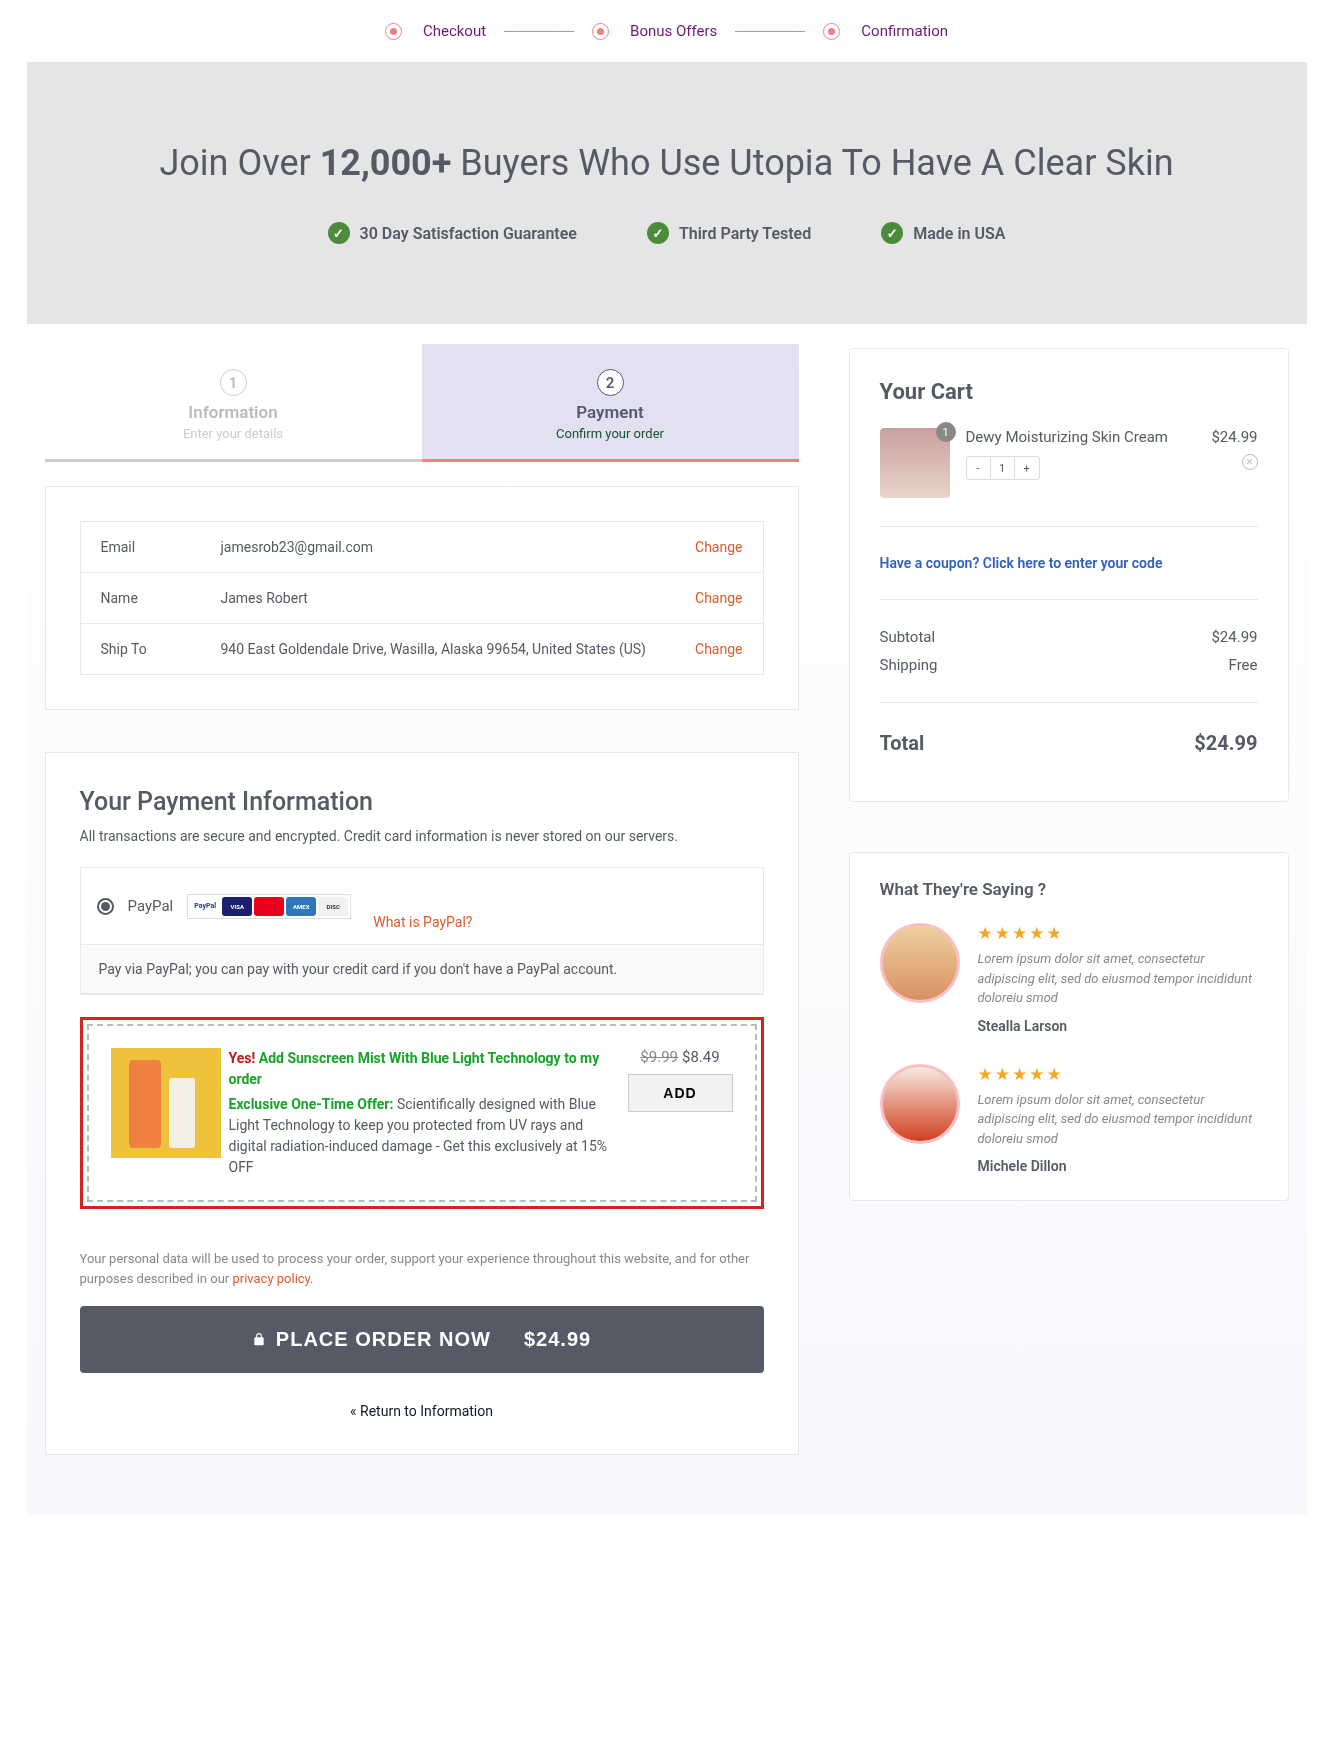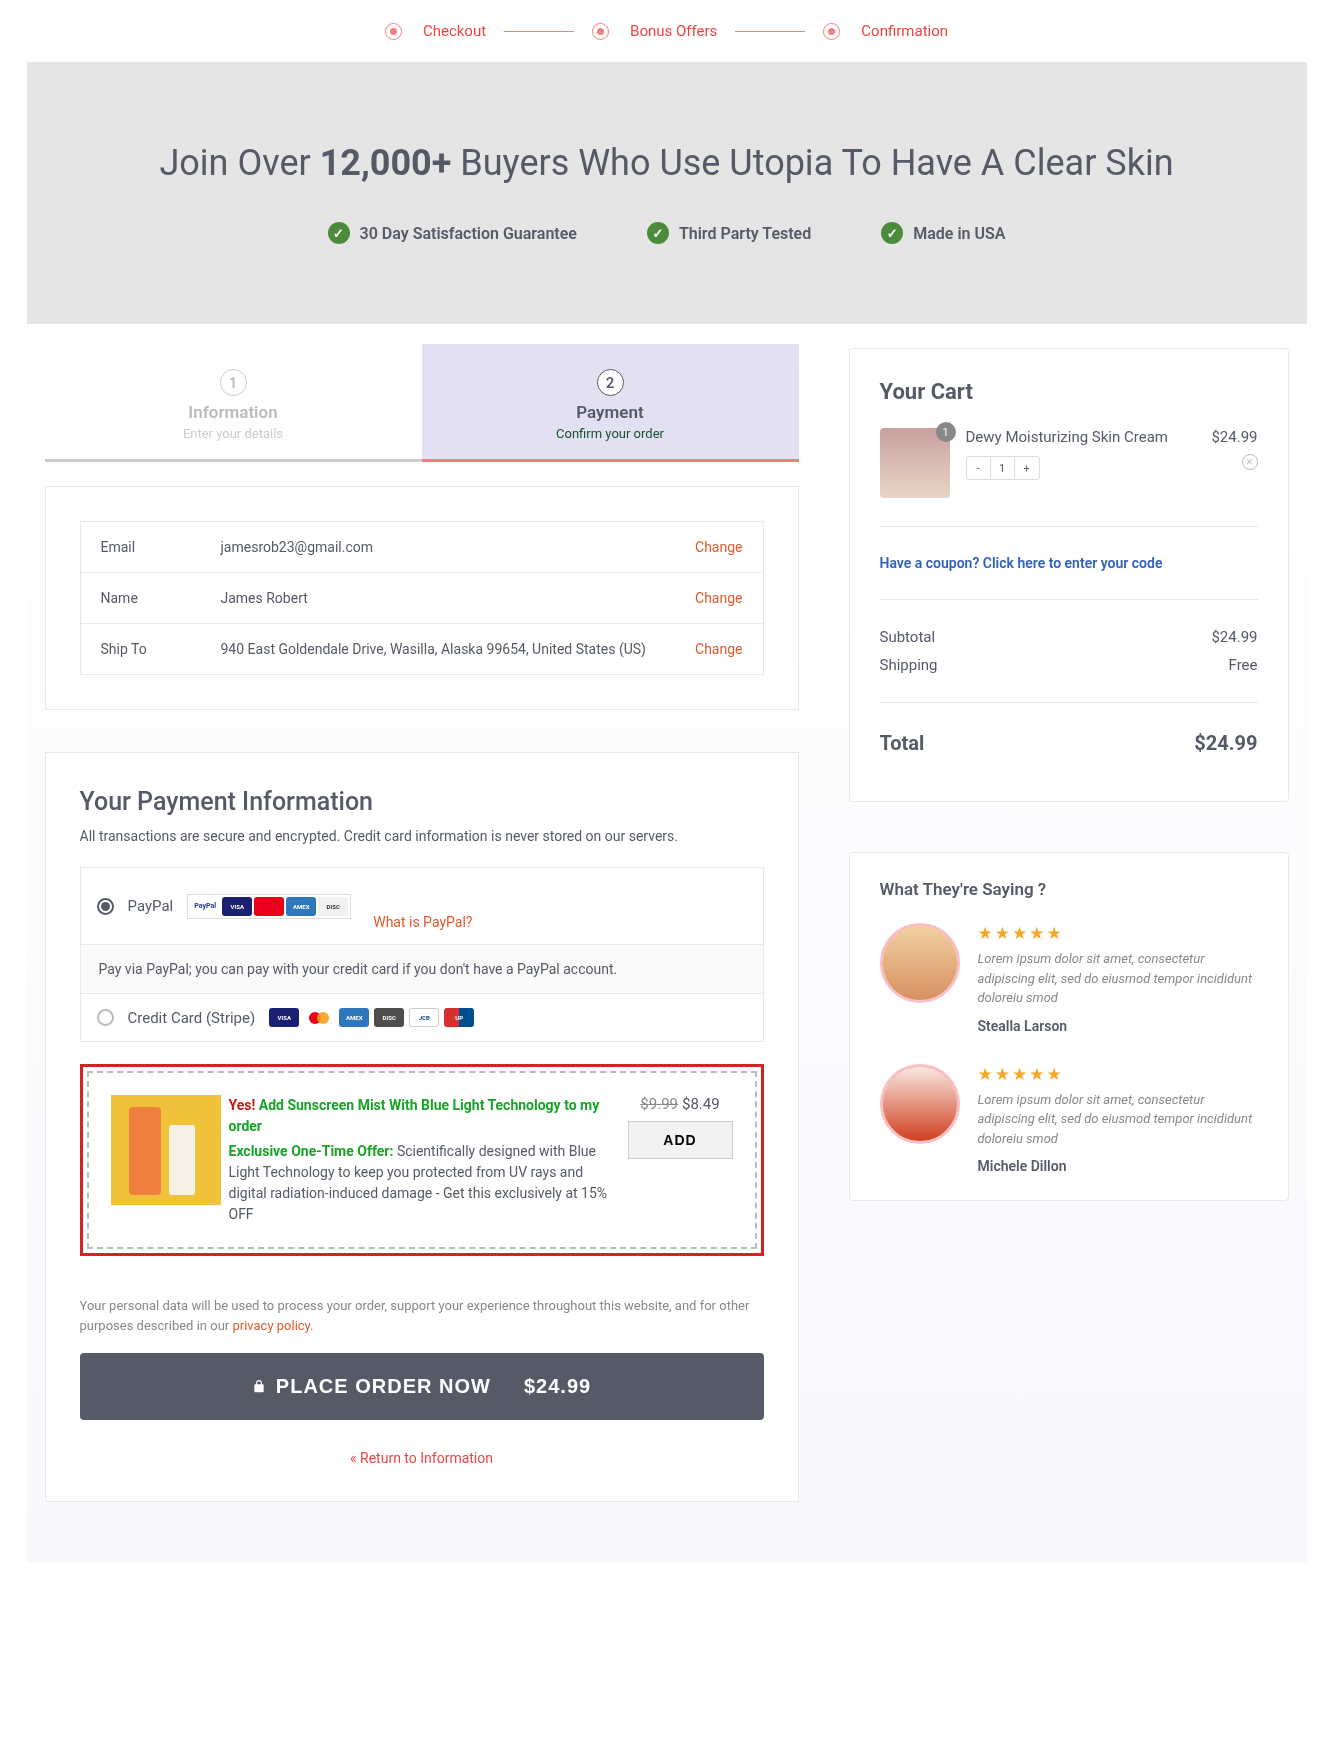--- a/index.html
+++ b/index.html
@@ -1,21 +1,21 @@
 <!DOCTYPE html>
 <html><head>
 <meta charset="utf-8">
 <style>
 * { box-sizing: border-box; margin: 0; padding: 0; }
 body { font-family: -apple-system, BlinkMacSystemFont, "Segoe UI", Roboto, sans-serif; color: #555a66; background: #fff; }
 .container { max-width: 1280px; margin: 0 auto; }
 
 
 .stepper { display: flex; justify-content: center; align-items: center; gap: 18px; padding: 22px 0; }
-.step { display: flex; align-items: center; gap: 21px; color: #ef4444; font-size: 15px; }
+.step { display: flex; align-items: center; gap: 21px; color: #701a75; font-size: 15px; }
 .step-circle { width: 17px; height: 17px; border: 1px solid #f08080; border-radius: 50%; display: flex; align-items: center; justify-content: center; }
 .step-dot { width: 7px; height: 7px; border-radius: 50%; background: #f08080; }
 .step-line { width: 70px; height: 1px; background: #f08080; }
 
 
 .hero { background: #e5e5e5; text-align: center; padding: 80px 20px 80px; }
 .hero h1 { font-size: 36px; font-weight: 400; color: #555a66; }
 .hero h1 strong { font-weight: 700; }
 .badges { display: flex; justify-content: center; gap: 70px; margin-top: 38px; flex-wrap: wrap; }
 .badge { display: flex; align-items: center; gap: 10px; font-size: 16px; font-weight: 600; }
@@ -83,21 +83,21 @@
 .bump-price .old { text-decoration: line-through; color: #888; margin-right: 4px; }
 .bump-add { width: 100%; padding: 10px 0; background: #f2f2f2; border: 1px solid #ccc; font-size: 14px; font-weight: 600; letter-spacing: 1px; cursor: pointer; }
 
 .privacy { font-size: 13px; color: #888; line-height: 1.5; margin-top: 40px; }
 .privacy a { color: #e25a2b; text-decoration: none; }
 
 .place-btn { width: 100%; background: #555a66; color: #fff; border: none; padding: 22px; font-size: 20px; font-weight: 700; letter-spacing: 1px; margin-top: 18px; border-radius: 4px; display: flex; align-items: center; justify-content: center; gap: 10px; cursor: pointer; }
 .lock { width: 14px; height: 17px; }
 
 .return { text-align: center; margin-top: 28px; }
-.return a { color: #ef4444; text-decoration: none; font-size: 14px; }
+.return a { color: #0f172a; text-decoration: none; font-size: 14px; }
 
 
 .cart { background: #fff; border: 1px solid #e8e8ec; padding: 30px 30px 36px; margin-top: 24px; border-radius: 4px; }
 .cart h3 { font-size: 22px; font-weight: 700; margin-bottom: 24px; }
 .cart-item { display: flex; gap: 16px; position: relative; }
 .ci-img { width: 70px; height: 70px; background: linear-gradient(#c9a0a0, #e8d5c8); border-radius: 4px; position: relative; flex-shrink: 0; }
 .ci-qty { position: absolute; top: -6px; right: -6px; width: 20px; height: 20px; background: #888; color: #fff; border-radius: 50%; font-size: 11px; display: flex; align-items: center; justify-content: center; }
 .ci-body { flex: 1; }
 .ci-name { font-size: 15px; margin-bottom: 10px; }
 .ci-ctrl { display: flex; border: 1px solid #ddd; width: fit-content; border-radius: 3px; }
@@ -226,35 +226,20 @@
             <span class="pm-icons">
               <span class="cc-chip" style="background:#fff;color:#253b80;font-size:7px">PayPal</span>
               <span class="cc-chip" style="background:#1a1f71">VISA</span>
               <span class="cc-chip" style="background:#eb001b"></span>
               <span class="cc-chip" style="background:#2e77bc">AMEX</span>
               <span class="cc-chip" style="background:#f1f1f1;color:#333">DISC</span>
             </span>
             <span class="pm-link">What is PayPal?</span>
           </div>
           <div class="pay-desc">Pay via PayPal; you can pay with your credit card if you don't have a PayPal account.</div>
-          <div class="pay-method">
-            <span class="radio off"></span>
-            <span class="pm-label">Credit Card (Stripe)</span>
-            <span class="pm-icons2">
-              <span class="cc-chip" style="background:#1a1f71">VISA</span>
-              <span class="cc-chip" style="background:#fff;position:relative">
-                  <span style="position:absolute;width:12px;height:12px;background:#eb001b;border-radius:50%;left:5px"></span>
-                  <span style="position:absolute;width:12px;height:12px;background:#f79e1b;border-radius:50%;right:5px;opacity:.9"></span>
-                </span>
-              <span class="cc-chip" style="background:#2e77bc">AMEX</span>
-              <span class="cc-chip" style="background:#4d4d4d">DISC</span>
-              <span class="cc-chip" style="background:#fff;border:1px solid #ccc;color:#0e4c96">JCB</span>
-              <span class="cc-chip" style="background:linear-gradient(90deg,#d62f2f 50%,#004d8f 50%)">UP</span>
-            </span>
-          </div>
         </div>
 
         <div class="bump-wrap">
           <div class="bump">
             <div class="bump-img"></div>
             <div class="bump-body">
               <div>
                 <span class="bump-yes">Yes!</span>
                 <span class="bump-title">Add Sunscreen Mist With Blue Light Technology to my order</span>
               </div>

